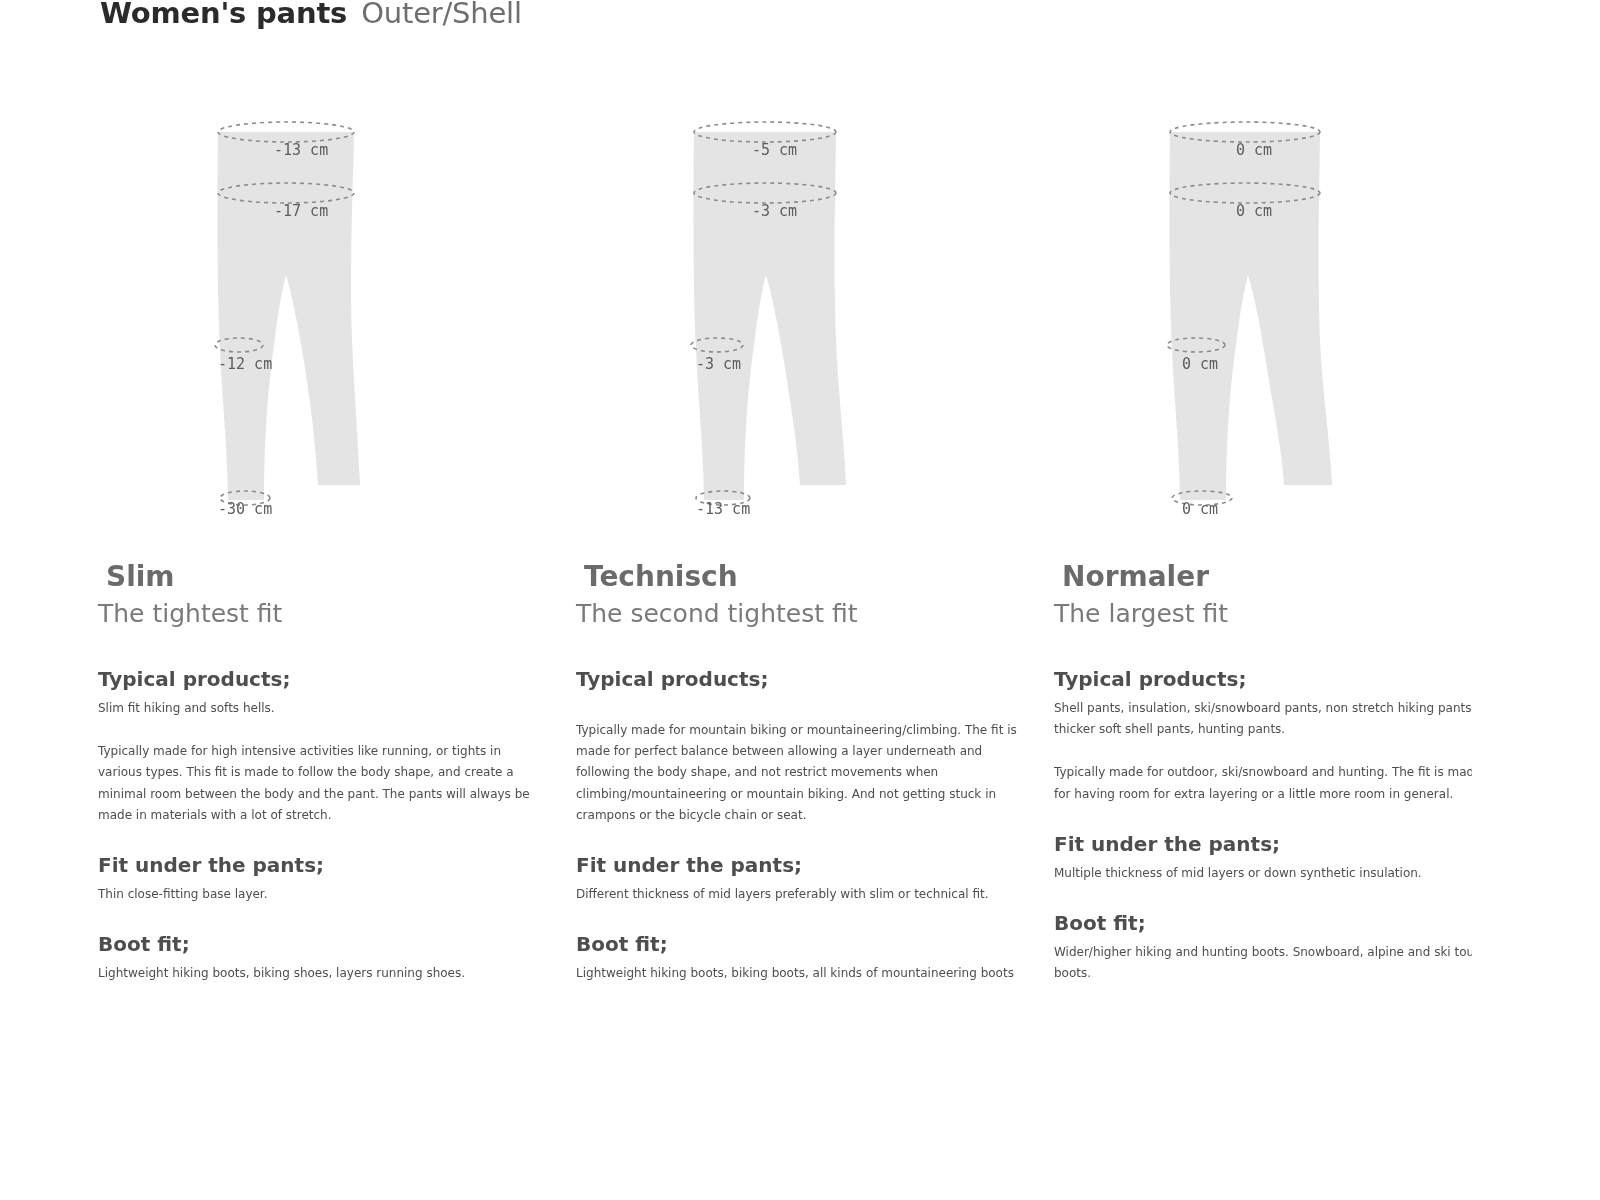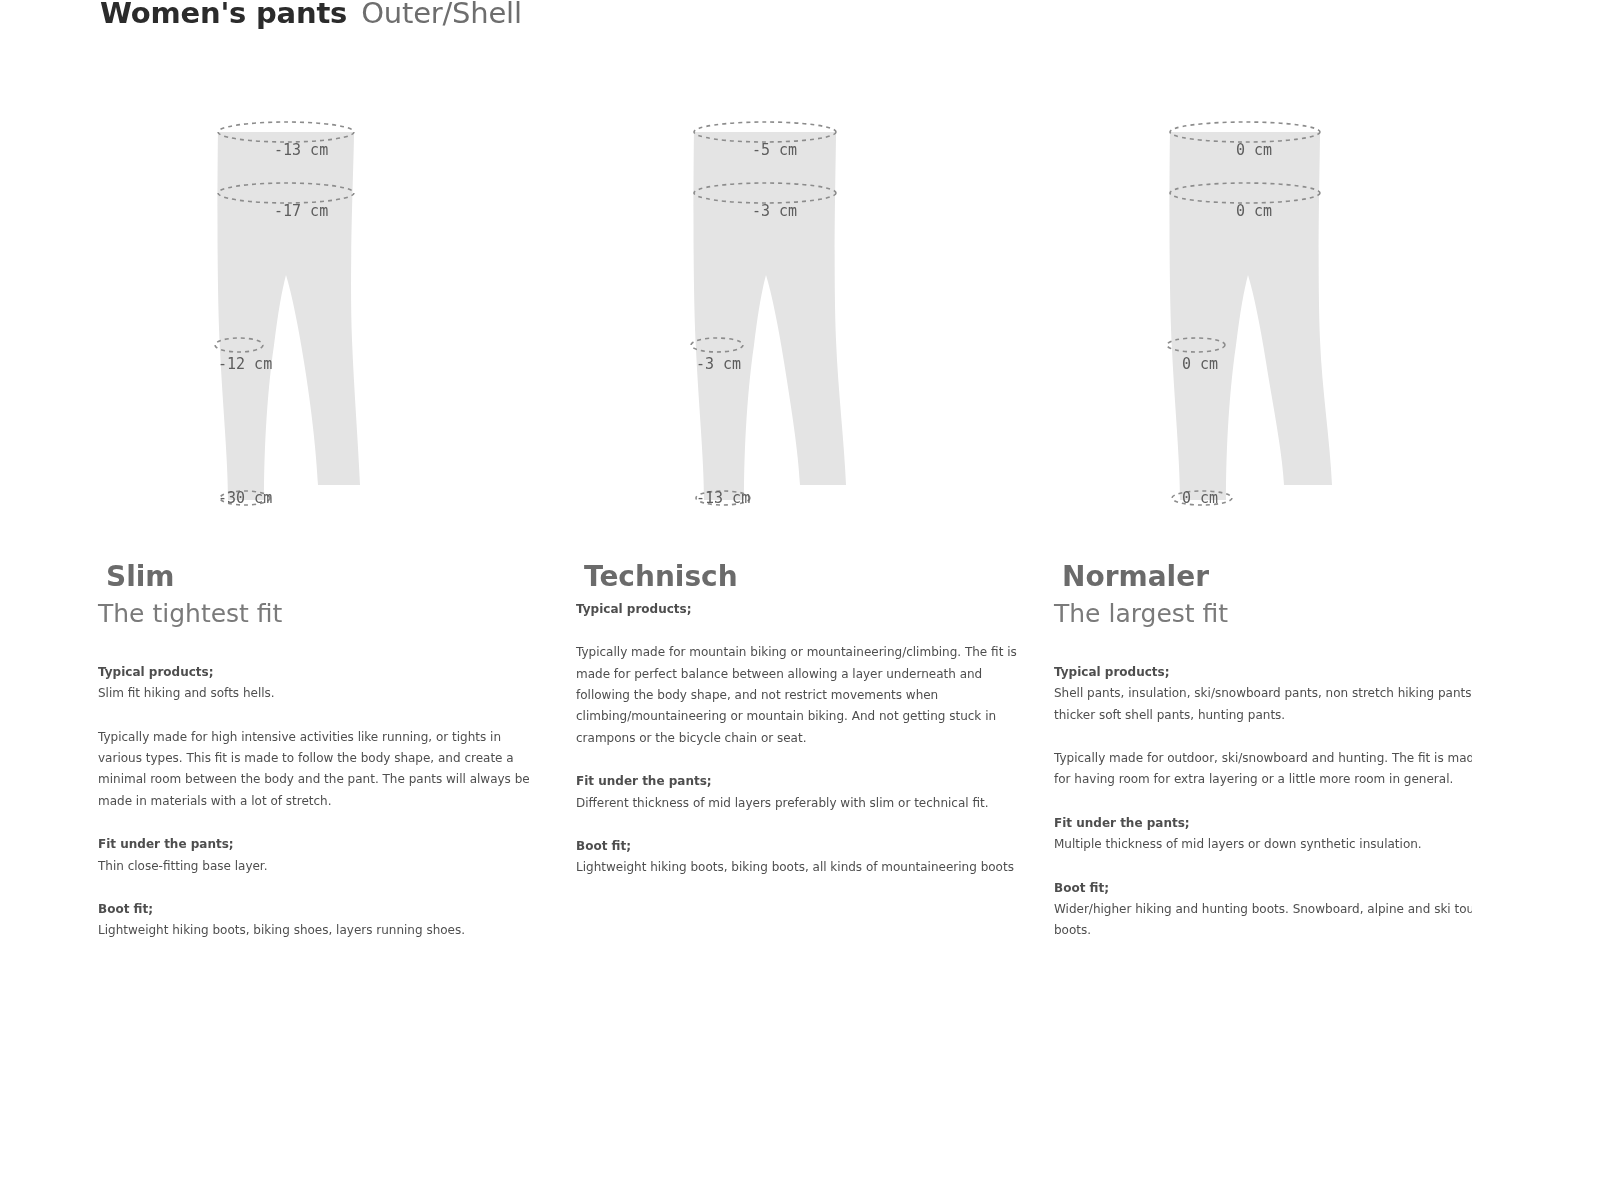--- a/index.html
+++ b/index.html
@@ -70,21 +70,21 @@
   .fig-label {
     position: absolute;
     font-family: "DejaVu Sans Mono", monospace;
     font-size: 15px;
     color: #5d5d5d;
     white-space: nowrap;
   }
   .lab-waist  { left: 66px; top: 41px; }
   .lab-hip    { left: 66px; top: 102px; }
   .lab-knee   { left: 10px; top: 255px; }
-  .lab-ankle  { left: 10px; top: 389px; text-align: center; }
+  .lab-ankle  { left: 10px; top: 400px; text-align: center; }
 
   
   .textblock {
     position: absolute;
     top: 560px;
     left: 0;
     width: 445px;
   }
   .fit-name {
     font-size: 28px;
@@ -95,21 +95,21 @@
   }
   .fit-tag {
     font-size: 25px;
     font-weight: normal;
     color: #7a7a7a;
     margin: 0 0 34px 0;
   }
   .para { margin: 0 0 22px 0; }
   .para .lead {
     display: block;
-    font-size: 12px;
+    font-size: 20px;
     font-weight: bold;
     color: #4e4e4e;
     line-height: 1.78;
   }
   .para .body {
     display: block;
     font-size: 12px;
     font-weight: normal;
     color: #4e4e4e;
     line-height: 1.78;
@@ -205,20 +205,21 @@
           <ellipse cx="37" cy="398" rx="27" ry="7" fill="none" stroke="#8c8c8c" stroke-width="1.6" stroke-dasharray="4 4"></ellipse>
         </svg>
         <span class="fig-label lab-waist">-5 cm</span>
         <span class="fig-label lab-hip">-3 cm</span>
         <span class="fig-label lab-knee">-3 cm</span>
         <span class="fig-label lab-ankle">-13 cm</span>
       </div>
 
       <div class="textblock">
         <h2 class="fit-name">Technisch</h2>
+        <div class="fit-tag">The second tightest fit</div>
 
         <p class="para">
           <span class="lead">Typical products;</span>
         </p>
         <p class="para plain">
           <span class="body">Typically made for mountain biking or mountaineering/climbing. The fit is made for perfect balance between allowing a layer underneath and following the body shape, and not restrict movements when climbing/mountaineering or mountain biking. And not getting stuck in crampons or the bicycle chain or seat.</span>
         </p>
         <p class="para">
           <span class="lead">Fit under the pants;</span>
           <span class="body">Different thickness of mid layers preferably with slim or technical fit.</span>

